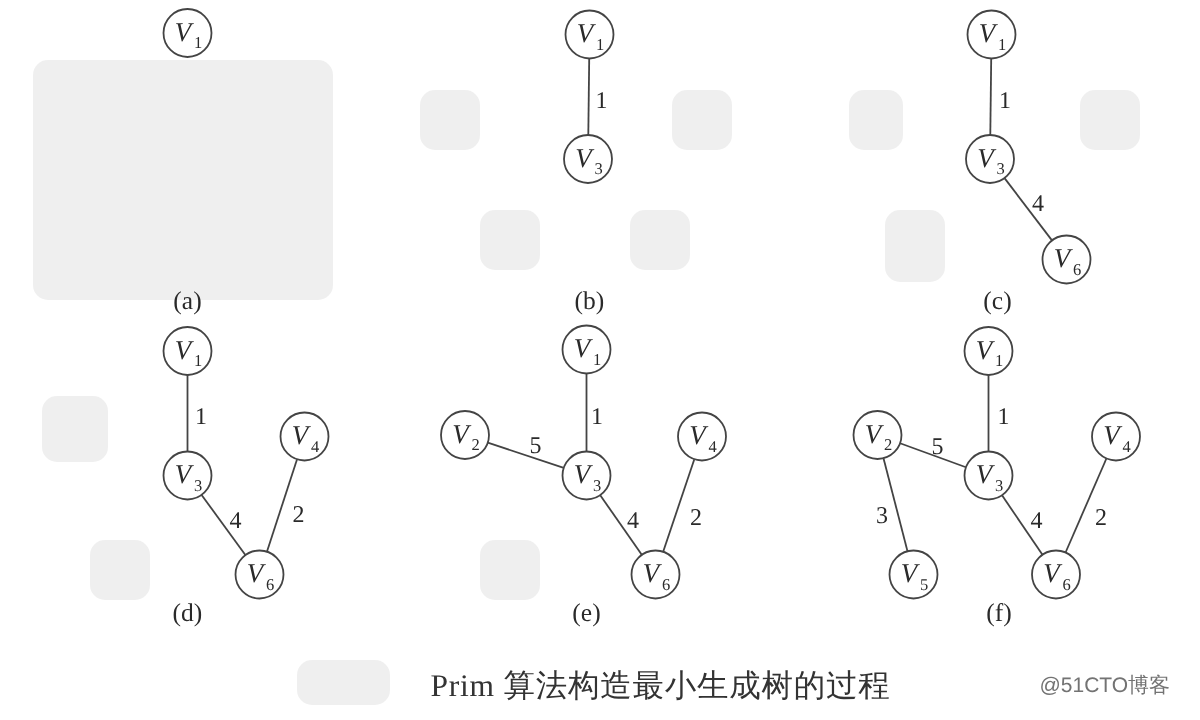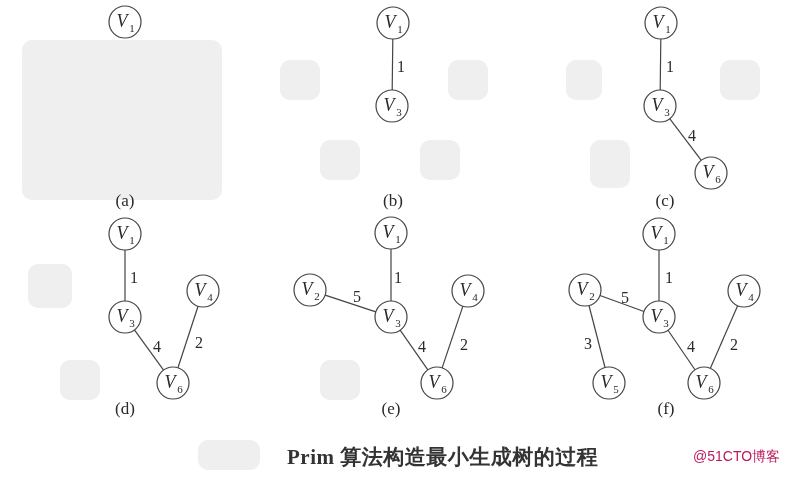--- a/index.html
+++ b/index.html
@@ -1,20 +1,20 @@
 <!DOCTYPE html>
 <html><head>
 <meta charset="utf-8">
 <style>
   html, body { margin:0; padding:0; background:#ffffff; }
   body { width:800px; height:480px; position:relative; overflow:hidden; font-family:"Liberation Serif", serif; color:#2a2a2a; }
   svg#diagram { position:absolute; left:0; top:0; }
   .blur { position:absolute; background:#e9e9e9; opacity:0.75; border-radius:10px; }
-  .caption { position:absolute; left:287px; top:443px; font-size:21px; color:#333; letter-spacing:0.5px; white-space:nowrap;font-weight:bold; }
-  .watermark { position:absolute; left:693px; top:448px; font-family:"Liberation Sans", sans-serif; font-size:14px; color:#be185d; white-space:nowrap; }
+  .caption { position:absolute; left:287px; top:443px; font-size:21px; color:#333; letter-spacing:0.5px; white-space:nowrap; }
+  .watermark { position:absolute; left:693px; top:448px; font-family:"Liberation Sans", sans-serif; font-size:14px; color:#737373; white-space:nowrap; }
 </style>
 </head>
 <body>
 
 <div class="blur" style="left:22px;top:40px;width:200px;height:160px;"></div>
 <div class="blur" style="left:280px;top:60px;width:40px;height:40px;"></div>
 <div class="blur" style="left:448px;top:60px;width:40px;height:40px;"></div>
 <div class="blur" style="left:320px;top:140px;width:40px;height:40px;"></div>
 <div class="blur" style="left:420px;top:140px;width:40px;height:40px;"></div>
 <div class="blur" style="left:566px;top:60px;width:36px;height:40px;"></div>

